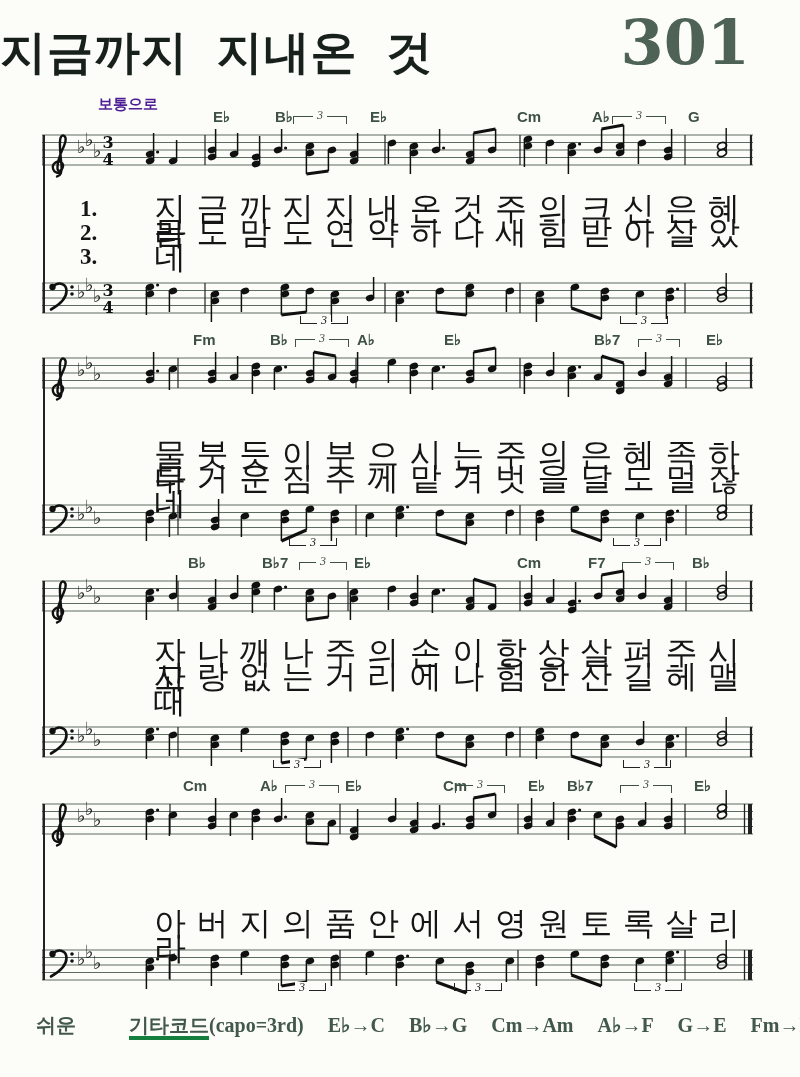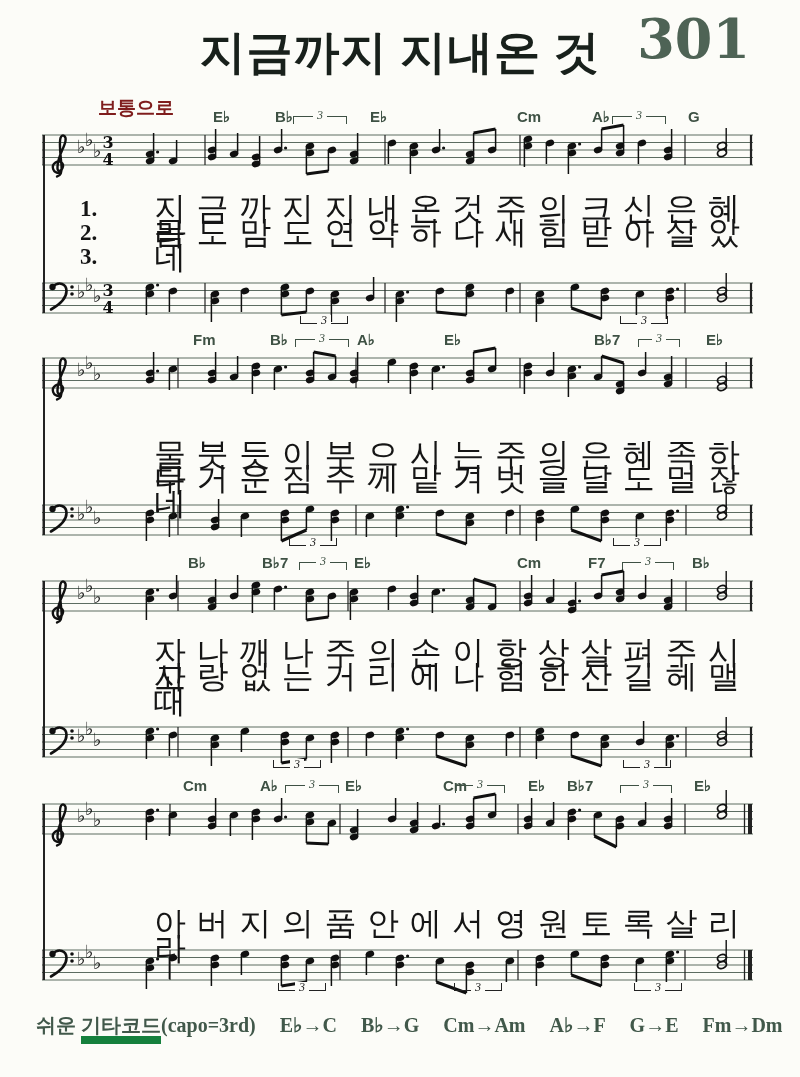--- a/index.html
+++ b/index.html
@@ -1,43 +1,43 @@
 <!DOCTYPE html>
 <html><head>
 <meta charset="utf-8">
 <style>
   html,body{margin:0;padding:0;background:#e8e8e4;}
   .page{position:relative;width:800px;height:1077px;background:#fcfcf8;
         font-family:"Liberation Serif",serif;color:#151515;overflow:hidden;margin:0 auto;}
   .cross-ref{position:absolute;left:32px;top:36px;font-size:27px;font-weight:bold;
              color:#3c5346;font-family:"Liberation Sans",sans-serif;letter-spacing:-1px;}
-  .title{position:absolute;left:0;right:0;top:22px;margin:0;text-align:center;
-         font-size:46px;font-weight:bold;color:#18201b;letter-spacing:1px;}
-  .number{position:absolute;right:50px;top:12px;font-size:54px;font-weight:bold;
+  .title{position:absolute;left:0;right:0;top:22px;margin:0;
+         font-size:46px;font-weight:bold;color:#18201b;letter-spacing:1px;font-family:Liberation Mono, monospace;}
+  .number{position:absolute;right:50px;top:12px;font-size:62px;font-weight:bold;
           color:#4e6355;font-family:"DejaVu Serif",serif;line-height:1;}
-  .tempo{position:absolute;left:98px;top:95px;font-size:19px;font-weight:bold;color:#7f1d1d;}
+  .tempo{position:absolute;left:98px;top:95px;font-size:15px;font-weight:bold;color:#4c1d95;}
   .sys{position:absolute;inset:0;pointer-events:none;}
   .chord{position:absolute;font-family:"Liberation Sans",sans-serif;font-weight:bold;
          font-size:15px;color:#3e5144;line-height:14px;}
   .trip{position:absolute;height:7px;border:1.6px solid #3e5144;border-bottom:none;}
   .trip .n{position:absolute;top:-8px;left:50%;transform:translateX(-50%);
            background:#fcfcf8;padding:0 4px;font-size:12px;font-style:italic;
            color:#3e5144;line-height:12px;}
   .btrip{position:absolute;height:7px;border:1.5px solid #222;border-top:none;width:46px;}
   .btrip .n{position:absolute;top:-1px;left:50%;transform:translateX(-50%);
             background:#fcfcf8;padding:0 4px;font-size:12px;font-style:italic;
             color:#222;line-height:11px;}
   .lyrics{position:absolute;left:138px;width:586px;font-size:32px;font-weight:normal;
           line-height:25px;text-align:justify;text-align-last:justify;word-break:keep-all;margin-left:16px;}
   .vnum{position:absolute;left:80px;font-size:23px;font-weight:bold;line-height:25px;}
   .brace{position:absolute;width:2px;background:#222;}
   .staff{position:absolute;left:0;}
   .guide{position:absolute;left:36px;top:1012px;font-size:20px;font-weight:bold;
          color:#41584a;white-space:nowrap;}
-  .guide .ul{border-bottom:8px solid #15803d;}
+  .guide .ul{border-bottom:4px solid #15803d;margin-left:48px;}
   .guide .capo{font-weight:bold;}
   .conv{margin-left:24px;font-family:"Liberation Serif",serif;}
 </style>
 </head>
 <body>
 
 <div class="page">
   <h1 class="title">지금까지 지내온 것</h1>
   <div class="number">301</div>
   <div class="tempo">보통으로</div>

